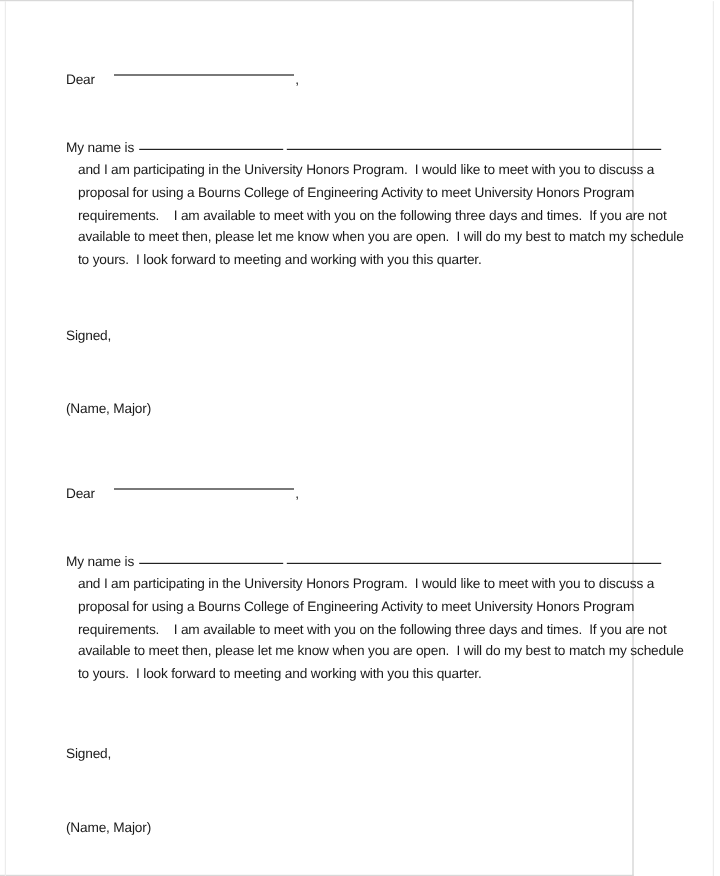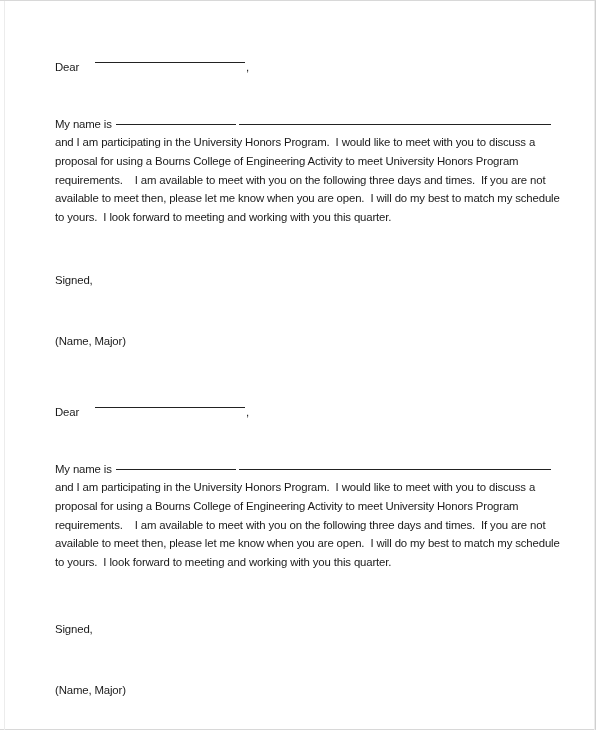--- a/index.html
+++ b/index.html
@@ -11,21 +11,21 @@
       width: 600px;
       height: 730px;
       position: relative;
       overflow: hidden;
       font-family: "Liberation Sans", sans-serif;
       color: #1a1a1a;
     }
     .page {
       position: absolute;
       left: 0; top: 0;
-      width: 596px;
+      width: 528px;
       height: 730px;
       box-sizing: border-box;
       border-top: 1px solid #d8d8d8;
       border-bottom: 1px solid #d8d8d8;
       border-right: 1px solid #cfcfcf;
       background: #ffffff;
     }
     .edge-line {
       position: absolute;
       top: 0;
@@ -39,21 +39,21 @@
       width: 510px;
       font-size: 11.4px;
       line-height: 18.8px;
       letter-spacing: -0.15px;
     }
     .row { position: absolute; left: 0; white-space: nowrap; }
     .dear-blank { position: absolute; left: 40px; top: 4px; width: 150px; height: 0; border-bottom: 1px solid #222; }
     .dear-comma { position: absolute; left: 191px; top: 0; }
     .name-blank1 { position: absolute; left: 61px; top: 9px; width: 120px; height: 0; border-bottom: 1px solid #222; }
     .name-blank2 { position: absolute; left: 184px; top: 9px; width: 312px; height: 0; border-bottom: 1px solid #222; }
-    .para { position: absolute; left: 0; width: 510px; }
+    .para { position: absolute; left: 10px; width: 510px; }
     .para div { white-space: nowrap; height: 18.8px; }
   </style>
 </head>
 <body>
 
 <div class="page">
   <div class="edge-line" style="left:4px"></div>
   <div class="edge-line" style="left:594px"></div>
 
   <div class="letter" style="top:57px">

